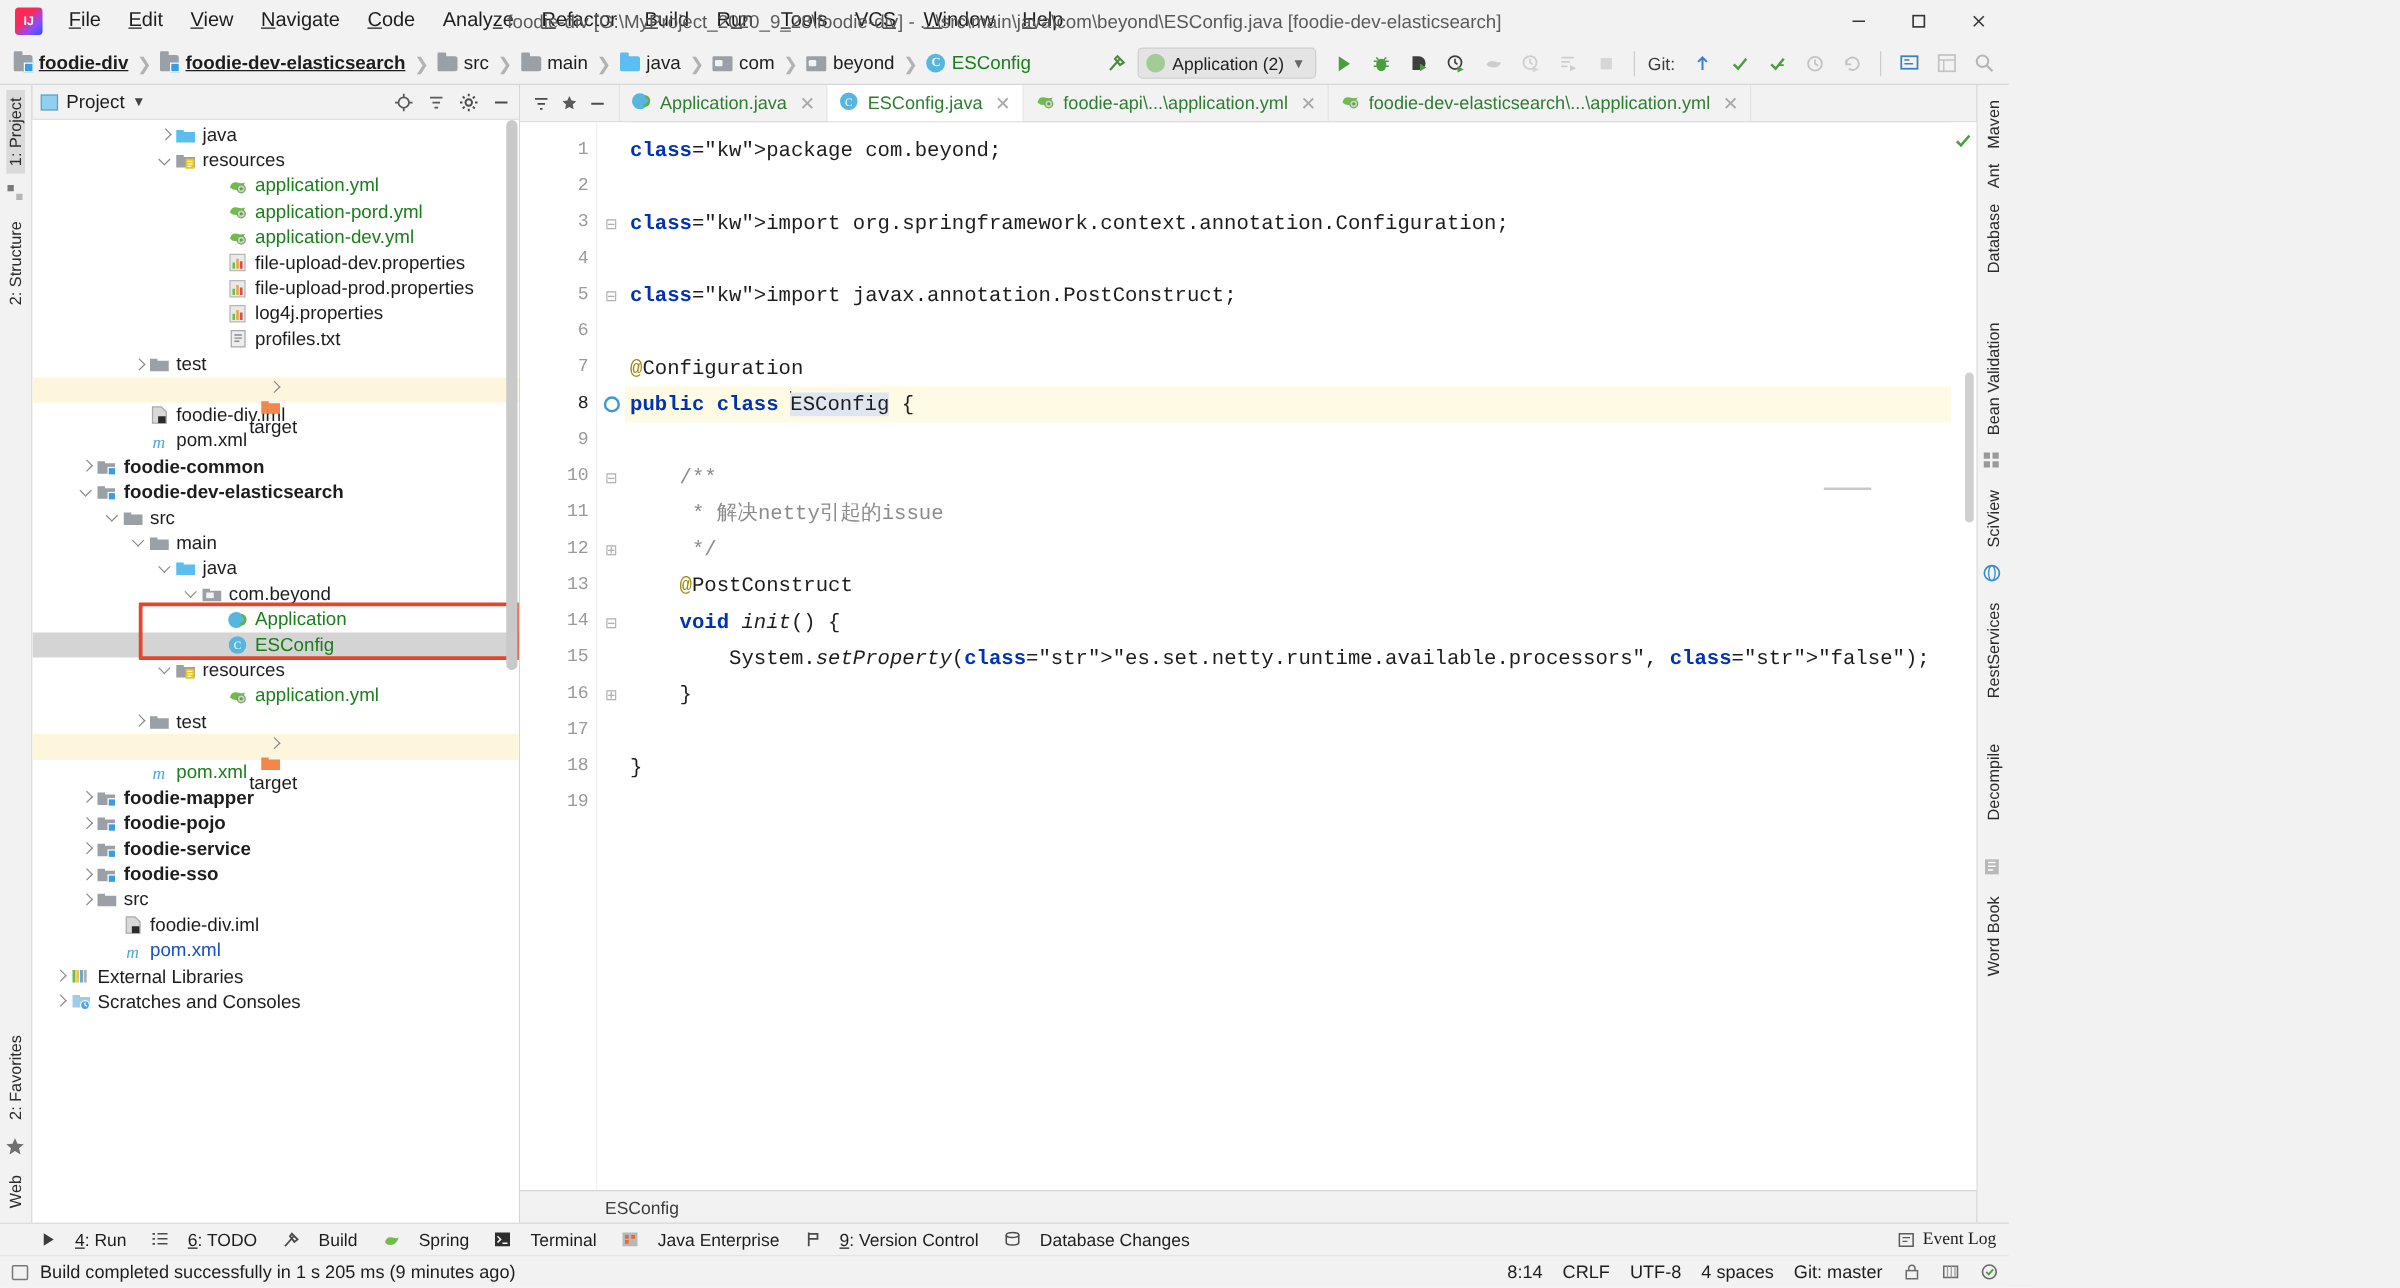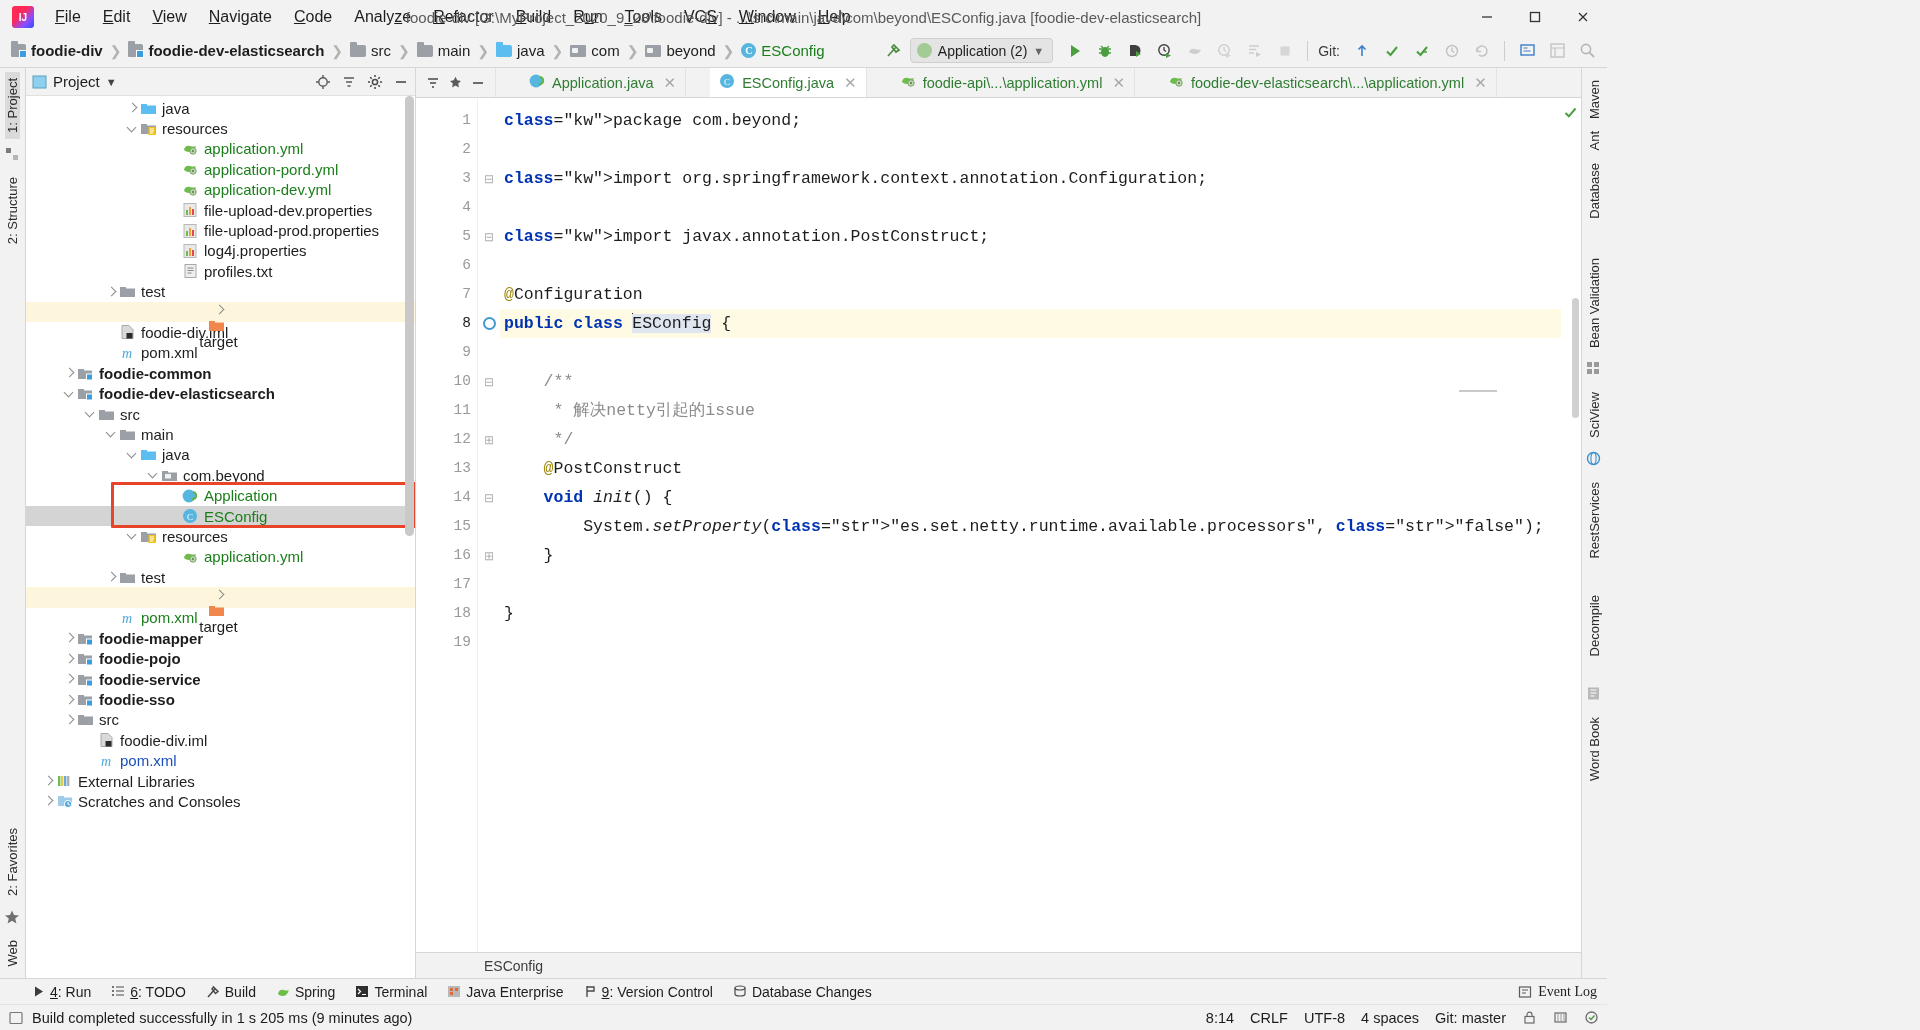--- a/index.html
+++ b/index.html
@@ -59,21 +59,21 @@
     border-bottom: 1px solid #d6d6d6;
     display: flex; align-items: center;
     padding: 0 6px;
     position: relative;
   }
   .crumbs { display: flex; align-items: center; }
   .crumb {
     display: flex; align-items: center; gap: 5px;
     padding: 3px 5px; font-size: 15px; color: #1d1d1d; white-space: nowrap;
   }
-  .crumb.bold { font-weight: bold; }
+  .crumb.bold { font-weight: bold; text-decoration: underline; }
   .crumb.green { color: #1a7f1a; }
   .crumb-sep { color: #b2b2b2; font-size: 14px; padding: 0 2px; }
   .ico { display: inline-block; flex: 0 0 auto; position: relative; }
   .ico-module {
     width: 15px; height: 13px; background: #9aa0a6; border-radius: 1px 2px 2px 1px;
   }
   .ico-module:before {
     content:""; position:absolute; left:0; top:-3px; width:7px;height:4px;background:#9aa0a6;border-radius:1px 1px 0 0;
   }
   .ico-module:after {
@@ -177,21 +177,21 @@
     position: absolute; border: 3px solid #e8442a; pointer-events: none; border-radius: 1px;
   }
   .scrollthumb {
     position: absolute; right: 1px; width: 9px; background: #c9c9c9; border-radius: 5px;
   }
 
   
   .editor-area { flex: 1 1 auto; display: flex; flex-direction: column; min-width: 0; background: #fff; }
   .tabs {
     height: 30px; flex: 0 0 30px; background: #f2f2f2;
-    display: flex; align-items: stretch; border-bottom: 1px solid #d6d6d6; gap: 24px;
+    display: flex; align-items: stretch; border-bottom: 1px solid #d6d6d6;
   }
   .tab {
     display: flex; align-items: center; gap: 6px; padding: 0 9px;
     font-size: 14.5px; color: #1d1d1d; white-space: nowrap; cursor: default;
     border-right: 1px solid #e3e3e3;
   }
   .tab.active { background: #fff; }
   .tab .tlbl.green { color: #2f7d32; }
   .tab .x { color: #a8a8a8; font-size: 15px; margin-left: 4px; }
   .code-wrap { flex: 1 1 auto; display: flex; min-height: 0; position: relative; background: #fff; }
@@ -232,21 +232,21 @@
     height: 26px; flex: 0 0 26px; background: #f2f2f2; border-top: 1px solid #d6d6d6;
     display: flex; align-items: center; padding-left: 68px; font-size: 14px; color: #3c3c3c;
   }
 
   
   .toolbar-bottom {
     height: 26px; flex: 0 0 26px; background: #f2f2f2; border-top: 1px solid #d6d6d6;
     display: flex; align-items: center; padding-left: 22px; gap: 0;
   }
   .twbtn {
-    display: flex; align-items: center; gap: 5px; font-size: 14px;
+    display: flex; align-items: center; gap: 15px; font-size: 14px;
     padding: 2px 10px; color: #1d1d1d; white-space: nowrap;
   }
   .twbtn u { text-decoration: underline; }
   .tw-right { margin-left: auto; display: flex; align-items: center; gap: 6px; padding-right: 10px; }
 
   
   .statusbar {
     height: 26px; flex: 0 0 26px; background: #f2f2f2;
     display: flex; align-items: center; padding: 0 8px; gap: 8px;
     font-size: 14.5px; color: #1d1d1d; border-top: 1px solid #e4e4e4;

